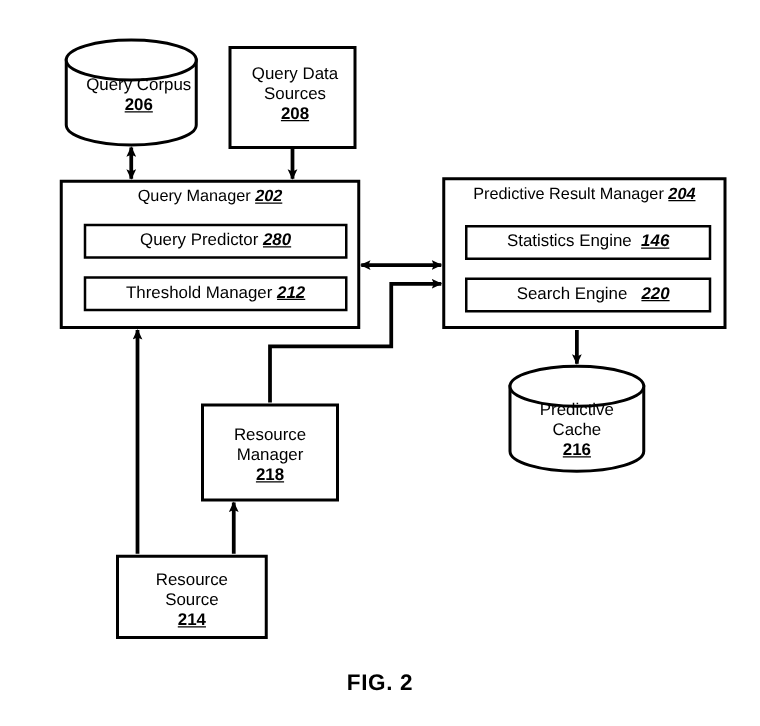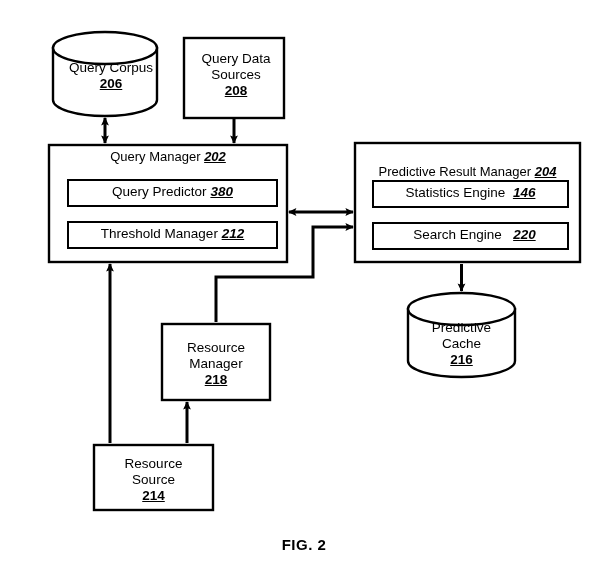--- a/index.html
+++ b/index.html
@@ -4,21 +4,21 @@
 <style>
   html,body{margin:0;padding:0;background:#ffffff;}
   body{width:608px;height:581px;position:relative;
        font-family:"Liberation Sans","DejaVu Sans",sans-serif;
        color:#000;overflow:hidden;}
   #diagram{position:absolute;left:0;top:0;width:608px;height:581px;}
   .node-label{position:absolute;text-align:center;line-height:1.18;
               font-size:13.5px;color:#000;pointer-events:none;}
   .node-label .num{font-weight:bold;text-decoration:underline;}
   .inline-num{font-style:italic;font-weight:bold;text-decoration:underline;}
-  .fig-caption{position:absolute;font-size:15px;font-weight:bold;
+  .fig-caption{position:absolute;font-size:18px;font-weight:bold;
                letter-spacing:.5px;text-align:center;}
   .hdr{font-size:13px;text-align:center;}
 </style>
 </head>
 <body>
 
 <svg id="diagram" viewBox="0 0 608 581" xmlns="http://www.w3.org/2000/svg">
   <defs>
     <marker id="ah" markerWidth="9" markerHeight="9" refX="7.6" refY="4.0" orient="auto" markerUnits="userSpaceOnUse">
       <path d="M0,0.1 L8.4,4.0 L0,7.9 L1.7,4.0 Z" fill="#000"></path>
@@ -81,29 +81,29 @@
   <span class="num">208</span>
 </div>
 
 <div class="node-label hdr" style="left:49px; top:149px; width:238px;">
   <span>Query Manager</span>
   <span class="inline-num">202</span>
 </div>
 
 <div class="node-label" style="left:68px; top:184px; width:209px;">
   <span>Query Predictor</span>
-  <span class="inline-num">380</span>
+  <span class="inline-num">280</span>
 </div>
 
 <div class="node-label" style="left:68px; top:226px; width:209px;">
   <span>Threshold Manager</span>
   <span class="inline-num">212</span>
 </div>
 
-<div class="node-label hdr" style="left:355px; top:164px; width:225px;">
+<div class="node-label hdr" style="left:355px; top:147px; width:225px;">
   <span>Predictive Result Manager</span>
   <span class="inline-num">204</span>
 </div>
 
 <div class="node-label" style="left:373px; top:185px; width:195px;">
   <span>Statistics Engine</span>
   &nbsp;<span class="inline-num">146</span>
 </div>
 
 <div class="node-label" style="left:373px; top:227px; width:203px;">

